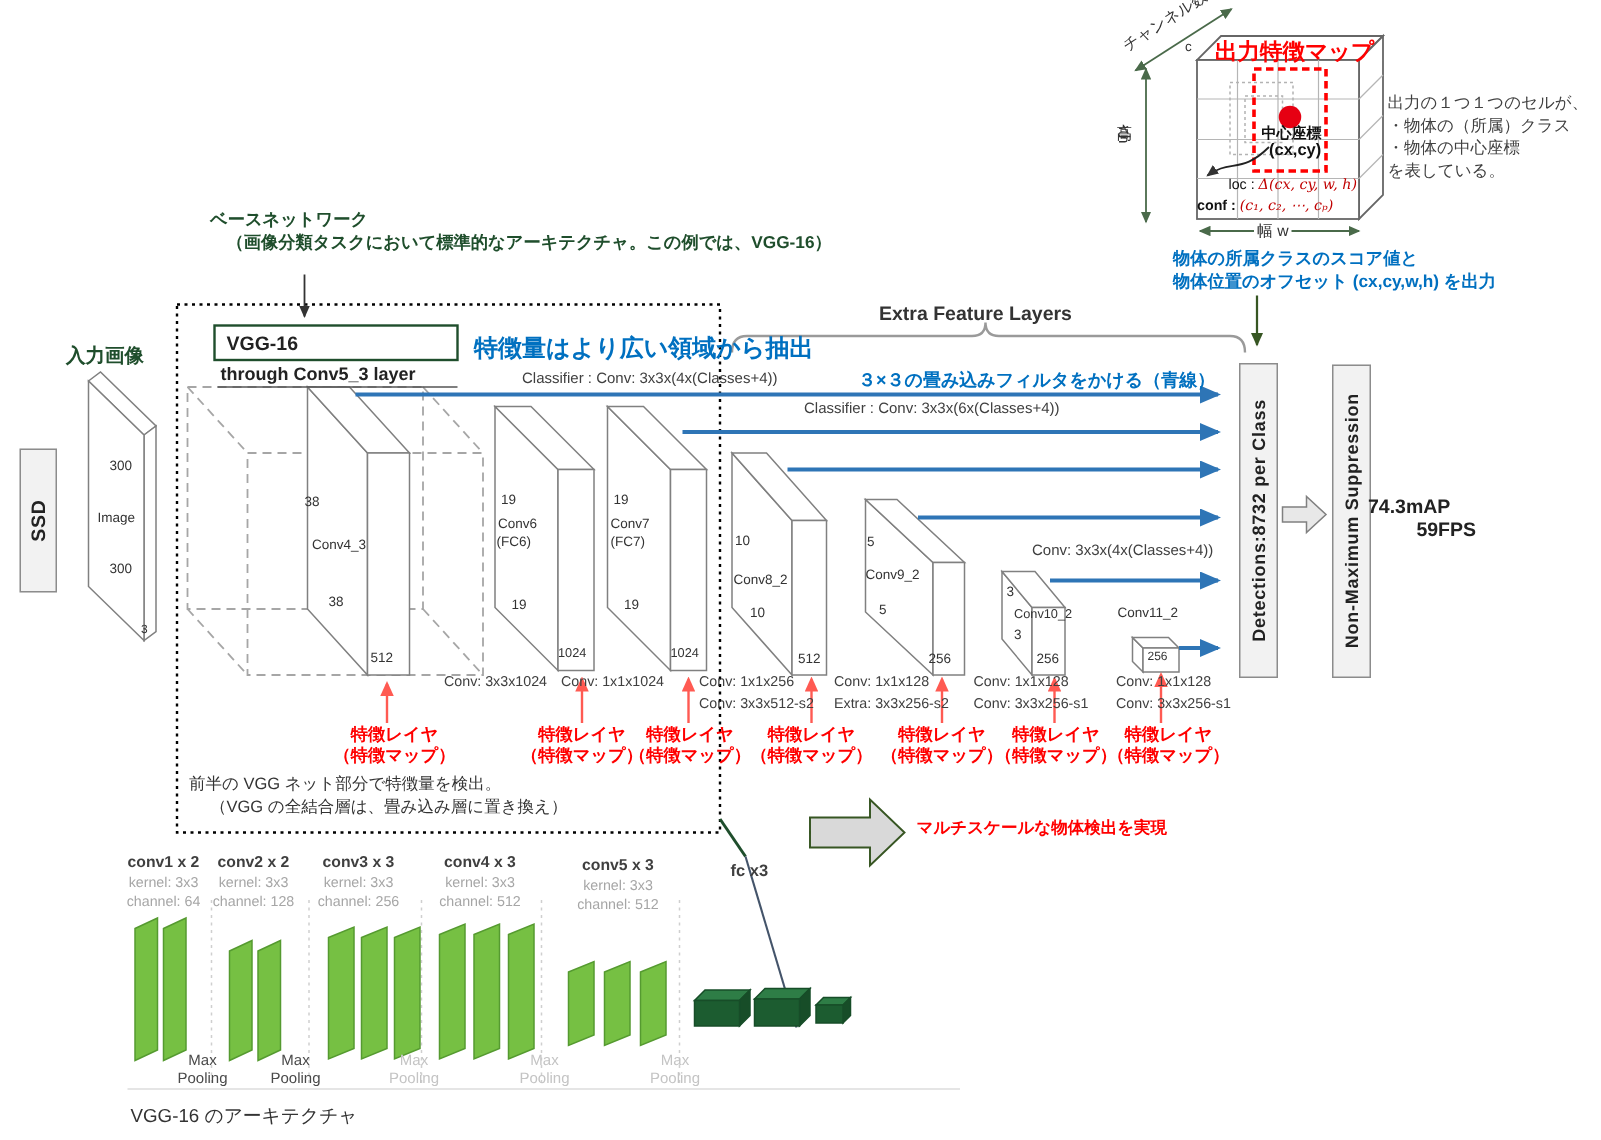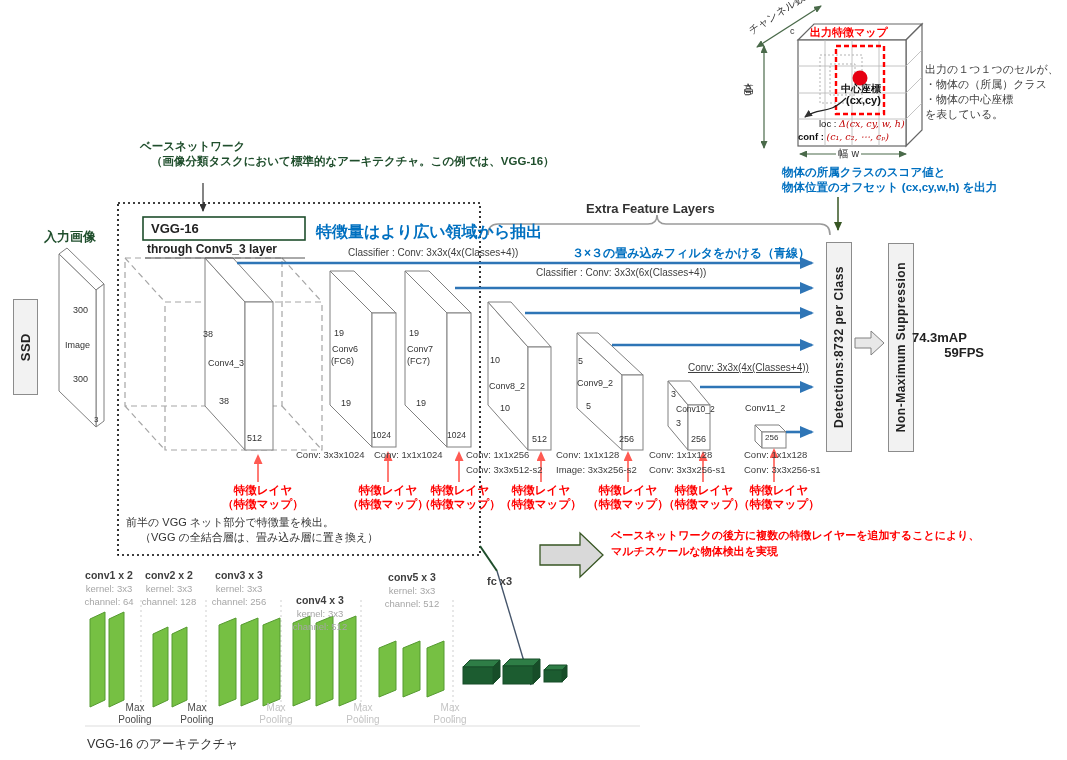--- a/index.html
+++ b/index.html
@@ -212,21 +212,21 @@
 <div class="abs gtxt" style="left:151px;top:154px;font-size:11.5px;font-weight:bold;">（画像分類タスクにおいて標準的なアーキテクチャ。この例では、VGG-16）</div>
 
 <div class="abs" style="left:151px;top:221px;font-size:13px;font-weight:600;color:#222;">VGG-16</div>
 <div class="abs" style="left:147px;top:242px;font-size:12px;font-weight:600;color:#222;">through Conv5_3 layer</div>
 <div class="abs blue" style="left:316px;top:222px;font-size:16px;font-weight:bold;">特徴量はより広い領域から抽出</div>
 
 <div class="abs" style="left:586px;top:201px;font-size:13px;font-weight:600;color:#333;">Extra Feature Layers</div>
 <div class="abs oplbl" style="left:348px;top:247px;font-size:10px;">Classifier : Conv: 3x3x(4x(Classes+4))</div>
 <div class="abs blue" style="left:572px;top:245px;font-size:12px;font-weight:bold;">３×３の畳み込みフィルタをかける（青線）</div>
 <div class="abs oplbl" style="left:536px;top:267px;font-size:10px;">Classifier : Conv: 3x3x(6x(Classes+4))</div>
-<div class="abs oplbl" style="left:688px;top:362px;font-size:10px;text-decoration:underline;">Conv: 3x3x(4x(Classes+4))</div>
+<div class="abs oplbl" style="left:688px;top:362px;font-size:10px;">Conv: 3x3x(4x(Classes+4))</div>
 
 <div class="abs small" style="left:203px;top:329px;">38</div>
 <div class="abs small" style="left:208px;top:358px;">Conv4_3</div>
 <div class="abs small" style="left:219px;top:396px;">38</div>
 <div class="abs small" style="left:247px;top:433px;">512</div>
 
 <div class="abs small" style="left:334px;top:328px;">19</div>
 <div class="abs small" style="left:332px;top:344px;">Conv6</div>
 <div class="abs small" style="left:331px;top:356px;">(FC6)</div>
 <div class="abs small" style="left:341px;top:398px;">19</div>
@@ -254,21 +254,21 @@
 <div class="abs small" style="left:691px;top:434px;">256</div>
 
 <div class="abs small" style="left:745px;top:403px;">Conv11_2</div>
 <div class="abs" style="left:765px;top:433px;font-size:8px;color:#333;">256</div>
 
 <div class="abs oplbl" style="left:296px;top:449px;">Conv: 3x3x1024</div>
 <div class="abs oplbl" style="left:374px;top:449px;">Conv: 1x1x1024</div>
 <div class="abs oplbl" style="left:466px;top:449px;">Conv: 1x1x256</div>
 <div class="abs oplbl" style="left:466px;top:464px;">Conv: 3x3x512-s2</div>
 <div class="abs oplbl" style="left:556px;top:449px;">Conv: 1x1x128</div>
-<div class="abs oplbl" style="left:556px;top:464px;">Image: 3x3x256-s2</div>
+<div class="abs oplbl" style="left:556px;top:464px;">Extra: 3x3x256-s2</div>
 <div class="abs oplbl" style="left:649px;top:449px;">Conv: 1x1x128</div>
 <div class="abs oplbl" style="left:649px;top:464px;">Conv: 3x3x256-s1</div>
 <div class="abs oplbl" style="left:744px;top:449px;">Conv: 1x1x128</div>
 <div class="abs oplbl" style="left:744px;top:464px;">Conv: 3x3x256-s1</div>
 
 <div class="abs flabel" style="left:218px;top:484px;">
   <div>特徴レイヤ</div>
       <div>（特徴マップ）</div>
 </div>
 <div class="abs flabel" style="left:343px;top:484px;">
@@ -292,35 +292,34 @@
       <div>（特徴マップ）</div>
 </div>
 <div class="abs flabel" style="left:734px;top:484px;">
   <div>特徴レイヤ</div>
       <div>（特徴マップ）</div>
 </div>
 
 <div class="abs" style="left:126px;top:515px;font-size:11px;color:#333;">前半の VGG ネット部分で特徴量を検出。</div>
 <div class="abs" style="left:140px;top:530px;font-size:11px;color:#333;">（VGG の全結合層は、畳み込み層に置き換え）</div>
 
-<div class="abs red" style="left:611px;top:528px;font-size:11px;font-weight:bold;">ベースネットワークの後方に複数の特徴レイヤーを追加することにより、</div>
 <div class="abs red" style="left:611px;top:544px;font-size:11px;font-weight:bold;">マルチスケールな物体検出を実現</div>
 
 <div class="vbox" style="left:826px;top:242px;width:24px;height:208px;">
   <span class="vtext">Detections:8732  per Class</span>
 </div>
 <div class="vbox" style="left:888px;top:243px;width:24px;height:207px;">
   <span class="vtext">Non-Maximum Suppression</span>
 </div>
 <div class="abs" style="left:912px;top:330px;width:72px;font-size:13px;font-weight:bold;color:#222;">
   <div>74.3mAP</div>
   <div class="ctr">59FPS</div>
 </div>
 
-<div class="abs red" style="left:810px;top:25px;font-size:11px;font-weight:bold;">出力特徴マップ</div>
+<div class="abs red" style="left:810px;top:25px;font-size:15px;font-weight:bold;">出力特徴マップ</div>
 <div class="abs" style="left:746px;top:26px;font-size:10.5px;color:#333;transform:rotate(-33deg);transform-origin:left top;">チャンネル数</div>
 <div class="abs" style="left:790px;top:26px;font-size:9px;color:#333;">c</div>
 <div class="abs" style="left:742px;top:75px;font-size:10.5px;color:#333;writing-mode:vertical-rl;">高さ h</div>
 <div class="abs" style="left:836px;top:147px;font-size:10.5px;color:#333;background:#fff;padding:0 2px;">幅 w</div>
 <div class="abs" style="left:841px;top:82px;font-size:10px;font-weight:bold;color:#111;">中心座標</div>
 <div class="abs" style="left:846px;top:94px;font-size:11px;font-weight:bold;color:#111;">(cx,cy)</div>
 <div class="abs" style="left:801px;top:118px;font-size:9.5px;">
   <span style="font-weight:normal;color:#111;padding-left:18px;">loc :</span>
   <span class="mathred">Δ(cx, cy, w, h)</span>
 </div>
@@ -345,21 +344,21 @@
 <div class="abs colhead" style="left:140px;top:569px;">
   <div class="t">conv2 x 2</div>
   <div class="k">kernel: 3x3</div>
   <div class="c">channel: 128</div>
 </div>
 <div class="abs colhead" style="left:210px;top:569px;">
   <div class="t">conv3 x 3</div>
   <div class="k">kernel: 3x3</div>
   <div class="c">channel: 256</div>
 </div>
-<div class="abs colhead" style="left:291px;top:594px;">
+<div class="abs colhead" style="left:291px;top:569px;">
   <div class="t">conv4 x 3</div>
   <div class="k">kernel: 3x3</div>
   <div class="c">channel: 512</div>
 </div>
 <div class="abs colhead" style="left:383px;top:571px;">
   <div class="t">conv5 x 3</div>
   <div class="k">kernel: 3x3</div>
   <div class="c">channel: 512</div>
 </div>
 <div class="abs" style="left:487px;top:575px;font-size:11px;font-weight:bold;color:#3F3F3F;">fc x3</div>

